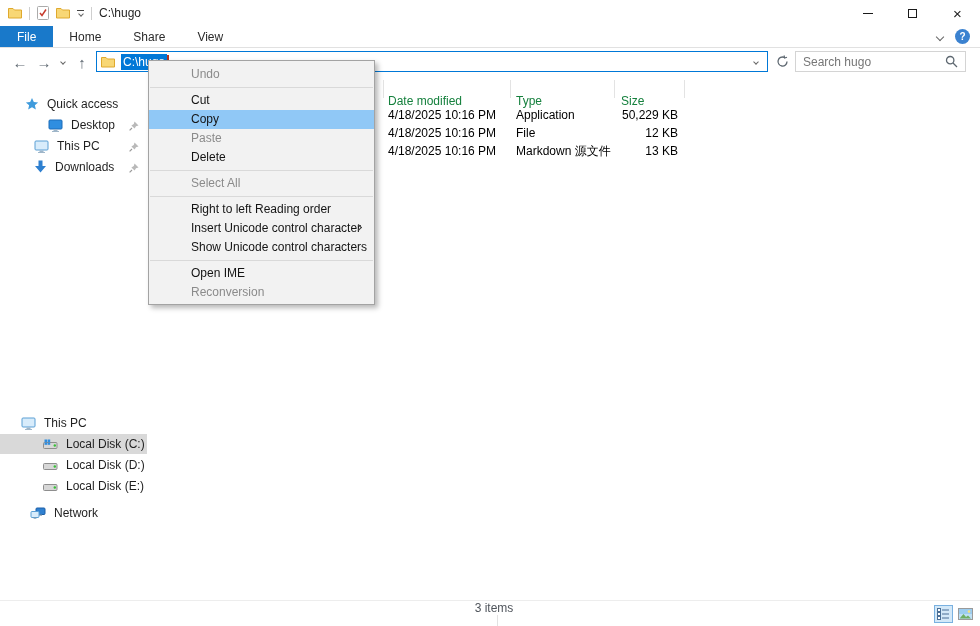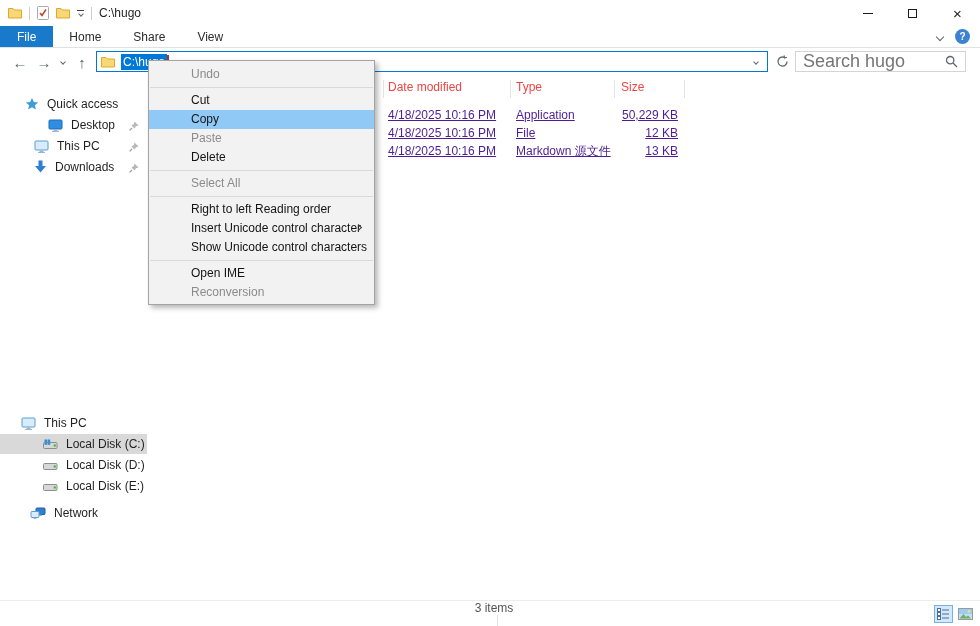--- a/index.html
+++ b/index.html
@@ -36,36 +36,36 @@
   .toolbar { position:absolute; top:48px; left:0; right:0; height:28px; background:#fff; }
   .nav-arrows { position:absolute; left:8px; top:0; height:28px; display:flex; align-items:center; }
   .nav-a { width:24px; text-align:center; font-size:15px; color:#5d6770; }
   .nav-chev { width:14px; display:flex; justify-content:center; }
   .addressbar { position:absolute; left:96px; top:3px; width:672px; height:21px; border:1px solid #0078d7; background:#fff; display:flex; align-items:center; }
   .addr-text { margin-left:6px; background:#0078d7; color:#fff; padding:1px 2px; white-space:nowrap; }
   .caret-red { width:2px; height:13px; background:#b5321e; }
   .addr-chev { margin-left:auto; padding-right:9px; display:flex; }
   .refresh-btn { position:absolute; left:772px; top:3px; width:20px; height:21px; display:flex; align-items:center; justify-content:center; }
   .searchbox { position:absolute; left:795px; top:3px; width:171px; height:21px; border:1px solid #d4d4d4; display:flex; align-items:center; padding:0 7px; }
-  .searchbox input { border:none; outline:none; flex:1; font-family:inherit; font-size:18px; color:#8b5cf6; min-width:0; background:transparent; }
+  .searchbox input { border:none; outline:none; flex:1; font-family:inherit; font-size:12px; color:#8b5cf6; min-width:0; background:transparent; }
   .searchbox input::placeholder { color:#767676; opacity:1; }
 
   
   .sidebar { position:absolute; top:76px; left:0; width:147px; bottom:26px; background:#fff; }
   .side-row { position:absolute; left:0; width:147px; height:20px; display:flex; align-items:center; }
   .side-row .lbl { margin-left:8px; color:#1f1f1f; white-space:nowrap; }
   .side-row.selected { background:#d9d9d9; }
   .pin { position:absolute; right:8px; top:5px; }
   .ico { display:inline-flex; align-items:center; justify-content:center; }
 
   
   .filelist { position:absolute; top:76px; left:147px; right:0; bottom:26px; background:#fff; }
-  .col-header { position:absolute; top:4px; height:20px; color:#ef4444; white-space:nowrap; }
+  .col-header { position:absolute; top:18px; height:20px; color:#15803d; white-space:nowrap; }
   .col-sep { position:absolute; top:4px; width:1px; height:18px; background:#e3e3e3; }
-  .cell { position:absolute; height:18px; line-height:18px; color:#4c1d95; white-space:nowrap;text-decoration:underline; }
+  .cell { position:absolute; height:18px; line-height:18px; color:#000000; white-space:nowrap; }
   .cell.right { text-align:right; }
 
   
   .context-menu { position:absolute; left:148px; top:60px; width:227px; background:#f2f2f2; border:1px solid #a3a3a3; box-shadow:3px 3px 5px rgba(0,0,0,0.28); padding:4px 0 2px 0; z-index:10; }
   .menu-item { position:relative; height:19px; line-height:19px; padding-left:42px; color:#141414; white-space:nowrap; }
   .menu-item.disabled { color:#8b8b8b; }
   .menu-item.highlighted { background:#90c8f6; }
   .menu-sep { height:1px; background:#d9d9d9; margin:3px 1px; }
   .submenu-arrow { position:absolute; right:13px; top:6px; width:5px; height:5px; border-top:1.3px solid #3b3b3b; border-right:1.3px solid #3b3b3b; transform:rotate(45deg); }
 

